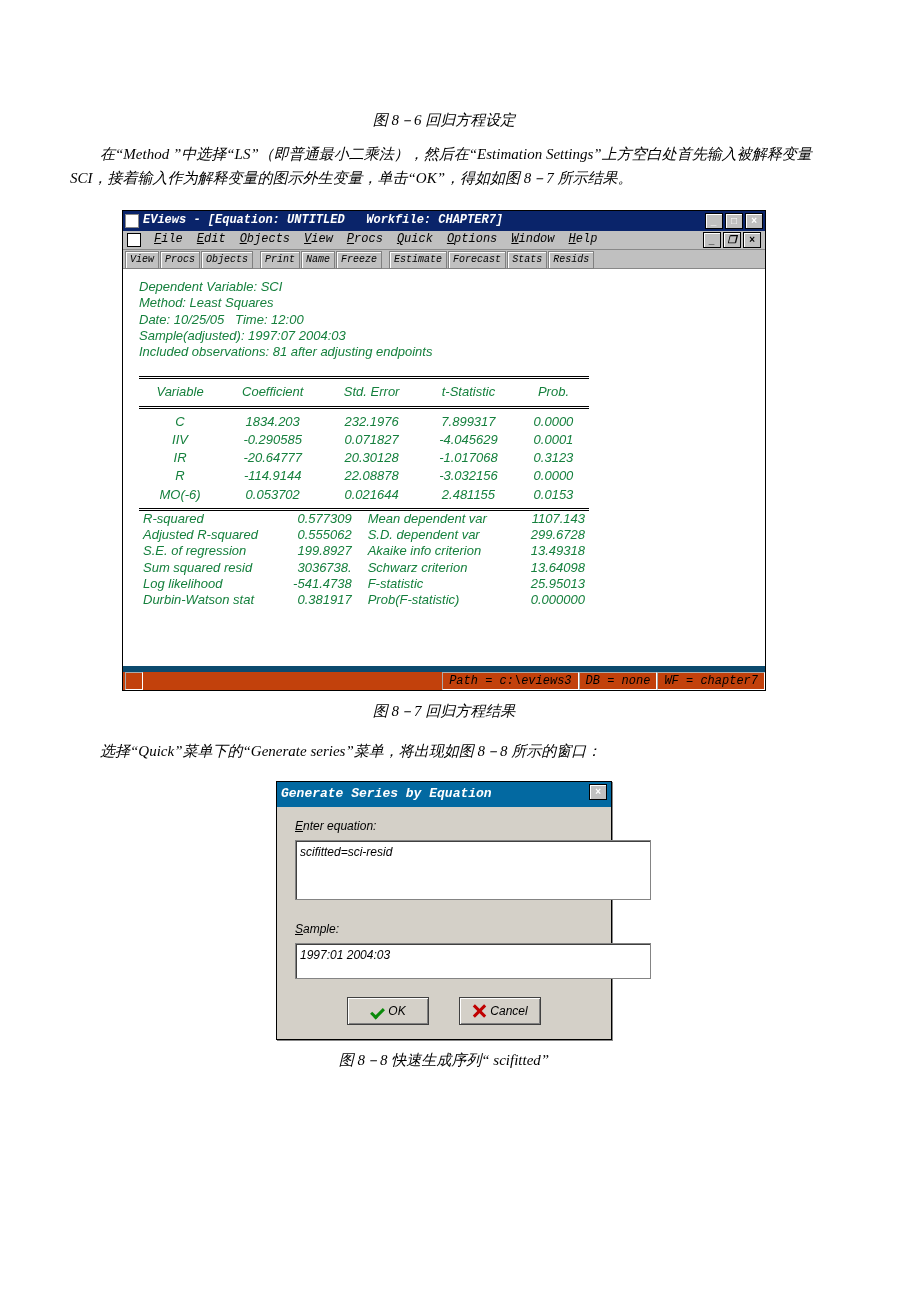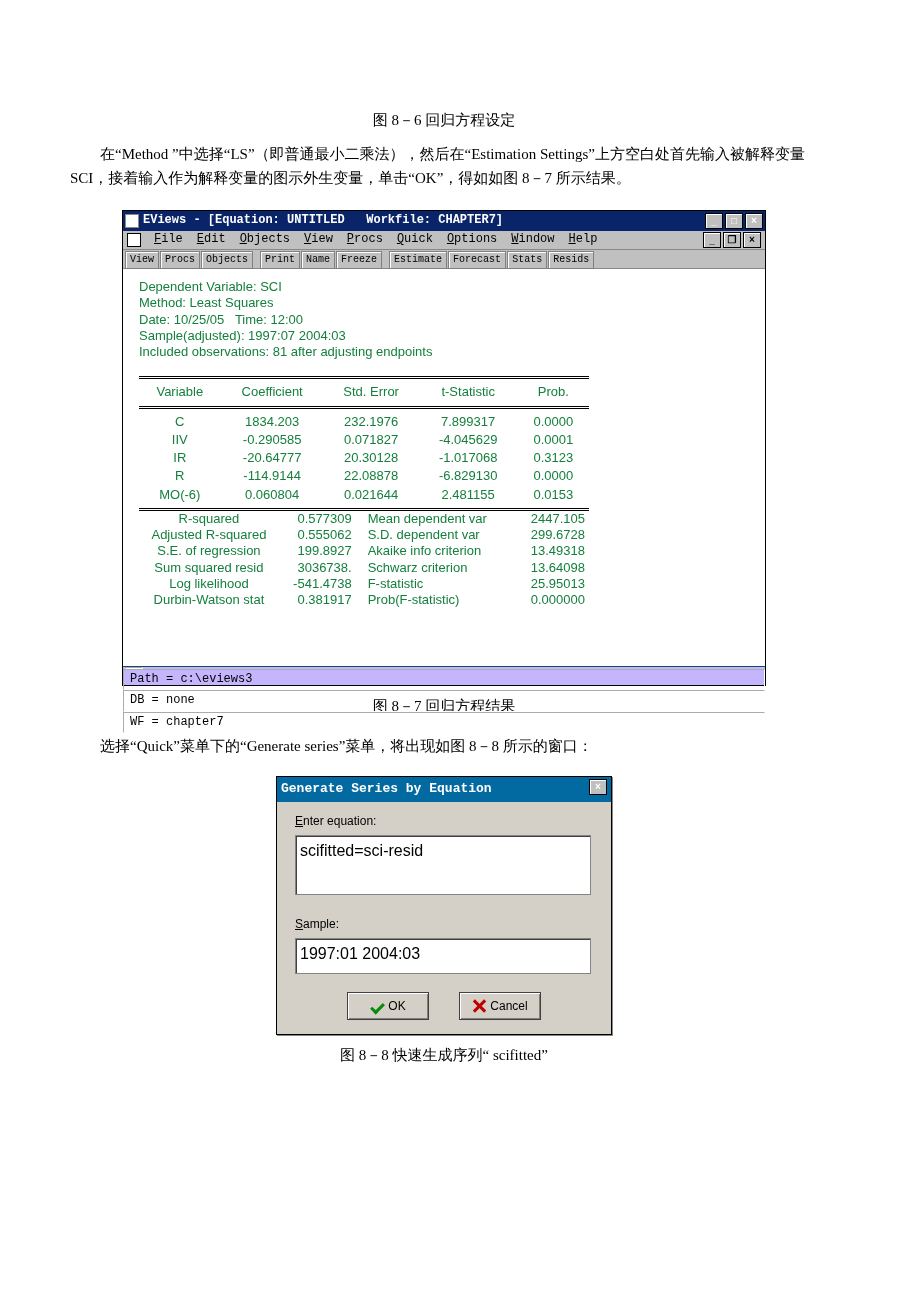--- a/index.html
+++ b/index.html
@@ -7,20 +7,21 @@
     padding: 0;
     background: #fff;
     width: 920px;
     font-family: "SimSun", "宋体", serif;
     font-size: 15px;
     color: #000;
     line-height: 1.6;
   }
   .page {
     padding: 100px 102px 60px 70px;
+    font-style: italic;
   }
   .caption {
     text-align: center;
     font-size: 15px;
     margin: 8px 0 10px 0;
   }
   .para {
     text-indent: 2em;
     margin: 0 0 4px 0;
   }
@@ -142,33 +143,32 @@
     border-bottom: 3px double #000;
     padding-bottom: 5px;
   }
   .coef-table tbody tr:first-child td { padding-top: 5px; }
   .summary-table {
     width: 450px;
     border-collapse: collapse;
     font-size: 13px;
   }
   .summary-table td { padding: 0 4px; }
-  .summary-table td.lab { text-align: center; width: 140px; }
+  .summary-table td.lab { text-align: left; width: 140px; }
   .summary-table td.val { text-align: right; width: 70px; }
   .summary-table td.lab2 { text-align: left; width: 150px; padding-left: 12px;}
   .summary-table td.val2 { text-align: right; width: 70px; }
 
   .statusbar {
-    background: #c4b5fd;
+    background: #c2410c;
     display: flex;
     height: 18px;
-    border-top: 1px solid #0c4a6e;
+    border-top: 6px solid #0c4a6e;
     font-family: "Courier New", monospace;
     font-size: 12px;
-    flex-direction: column;
   }
   .status-stub {
     width: 16px; height: 16px;
     border: 1px inset #fff;
     margin: 0 2px;
   }
   .status-flex { flex: 1; }
   .status-cell {
     border: 1px inset #fff;
     padding: 0 6px;
@@ -193,28 +193,28 @@
     font-weight: bold;
     font-size: 13px;
     padding: 2px 4px;
     display: flex; 
   }
   .dlg-title .t { flex: 1; }
   .dlg-body { padding: 10px 18px 14px 18px; }
   .dlg-label { font-size: 12px; margin-bottom: 4px; }
   .dlg-label .ul { text-decoration: underline; }
   .textbox {
-    width: 296px;
+    width: 356px;
     height: 60px;
     border: 1px solid #848484;
     box-shadow: inset 1px 1px 0 #404040;
     background: #fff;
     padding: 2px 4px;
     font-family: Arial, sans-serif;
-    font-size: 16px;
+    font-size: 12px;
     box-sizing: border-box;
     overflow: hidden;
   }
   .textbox.short { height: 36px; }
   .dlg-buttons {
     display: flex; justify-content: center; gap: 30px;
     margin-top: 18px;
   }
   .dlg-btn {
     width: 80px; height: 26px;
@@ -337,40 +337,40 @@
               <td>IR</td>
               <td>-20.64777</td>
               <td>20.30128</td>
               <td>-1.017068</td>
               <td>0.3123</td>
             </tr>
             <tr>
               <td>R</td>
               <td>-114.9144</td>
               <td>22.08878</td>
-              <td>-6.829130</td>
+              <td>-3.032156</td>
               <td>0.0000</td>
             </tr>
             <tr>
               <td>MO(-6)</td>
-              <td>0.060804</td>
+              <td>0.053702</td>
               <td>0.021644</td>
               <td>2.481155</td>
               <td>0.0153</td>
             </tr>
           </tbody>
       </table>
 
       <table class="summary-table">
         <tbody id="summary-body">
             <tr>
               <td class="lab">R-squared</td>
               <td class="val">0.577309</td>
               <td class="lab2">Mean dependent var</td>
-              <td class="val2">2447.105</td>
+              <td class="val2">1107.143</td>
             </tr>
             <tr>
               <td class="lab">Adjusted R-squared</td>
               <td class="val">0.555062</td>
               <td class="lab2">S.D. dependent var</td>
               <td class="val2">299.6728</td>
             </tr>
             <tr>
               <td class="lab">S.E. of regression</td>
               <td class="val">199.8927</td>

